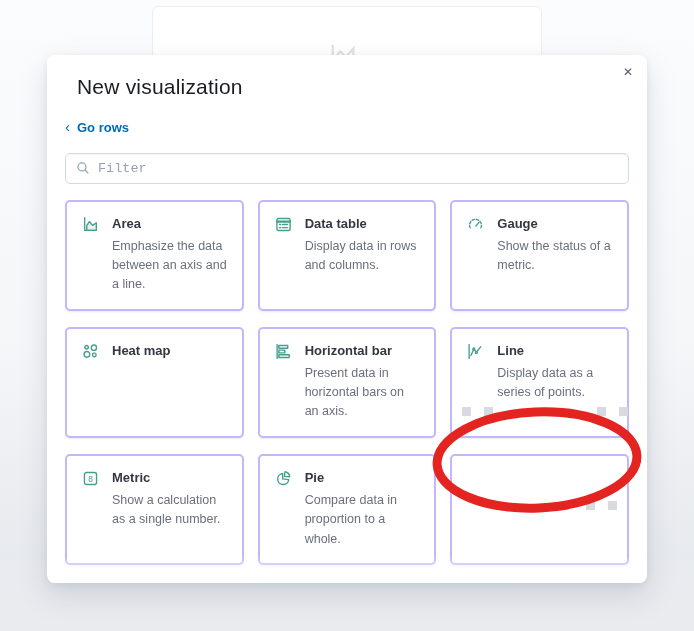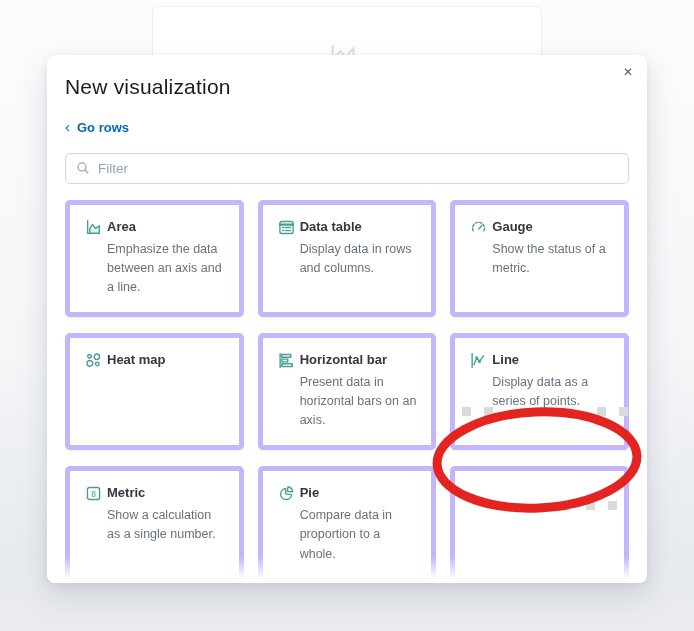--- a/index.html
+++ b/index.html
@@ -23,47 +23,47 @@
     background: #ffffff; border-radius: 8px; z-index: 1; overflow: hidden;
     box-shadow: 0 12px 28px rgba(110,120,140,.22), 0 2px 6px rgba(110,120,140,.12);
     padding: 0 18px;
   }
   .modal-close {
     position: absolute; top: 6px; right: 8px; width: 22px; height: 22px;
     border: none; background: transparent; cursor: pointer;
     font-size: 12px; color: #565c66; line-height: 22px; text-align: center;
     font-family: "Liberation Sans", sans-serif;
   }
-  .modal-title { margin-top: 20px; font-size: 21px; font-weight: 400; color: #1a1c21; letter-spacing: .2px; }
+  .modal-title { margin-top: 20px; font-size: 21px; font-weight: 400; color: #1a1c21; letter-spacing: .2px; margin-left: 12px; }
   .go-back {
     display: inline-flex; align-items: center; gap: 7px; margin-top: 21px;
     color: #006BB4; font-size: 13px; font-weight: 600; text-decoration: none; cursor: pointer;
   }
   .go-back .chev { font-size: 15px; font-weight: 400; line-height: 10px; position: relative; top: -1px; }
 
   .filter-box {
     margin-top: 16px; height: 31px; display: flex; align-items: center; gap: 8px;
     border: 1px solid #d3dae6; border-radius: 5px; background: #fff; padding: 0 10px;
     box-shadow: inset 0 1px 2px rgba(152,162,179,.12);
   }
   .filter-box input {
     flex: 1; border: none; outline: none; font-size: 13.5px; color: #343741; background: transparent;
-    font-family: Liberation Sans, sans-serif;
+    font-family: Liberation Mono, monospace;
   }
   .filter-box input::placeholder { color: #98a2b3; }
 
   .card-grid {
     margin-top: 16px;
     display: grid; grid-template-columns: repeat(3, 1fr); gap: 16px 14px;
   }
   .vis-card {
-    border: 5px solid #c4b5fd; border-radius: 5px; background: #fff;
+    border: 2px solid #c4b5fd; border-radius: 5px; background: #fff;
     padding: 13px 14px 14px 15px; cursor: pointer; min-height: 94px;
     box-shadow: 0 2px 2px -1px rgba(152,162,179,.2);
-    display: flex; align-items: flex-start; gap: 4px;
+    display: flex; align-items: flex-start; gap: 12px;
   }
   .vis-card .icon-col { flex: 0 0 18px; padding-top: 1px; }
   .vis-card .txt-col { flex: 1; }
   .vis-card h3 { font-size: 13px; font-weight: 700; color: #343741; line-height: 18px; }
   .vis-card p  { margin-top: 4px; font-size: 12.5px; color: #69707d; line-height: 1.55; }
 
   .bottom-fade {
     position: absolute; left: 1px; right: 1px; bottom: 0; height: 26px; z-index: 2;
     background: linear-gradient(180deg, rgba(255,255,255,0) 0%, rgba(255,255,255,.92) 75%, #fff 100%);
     pointer-events: none;

